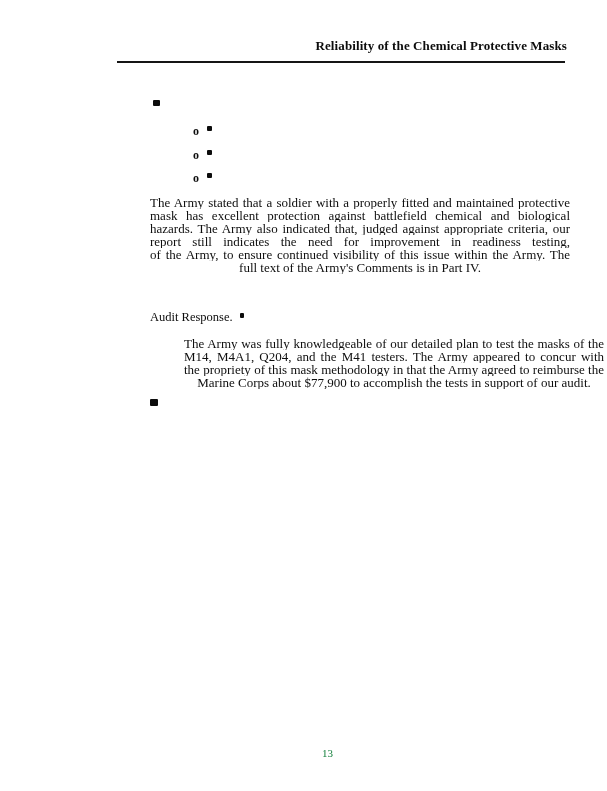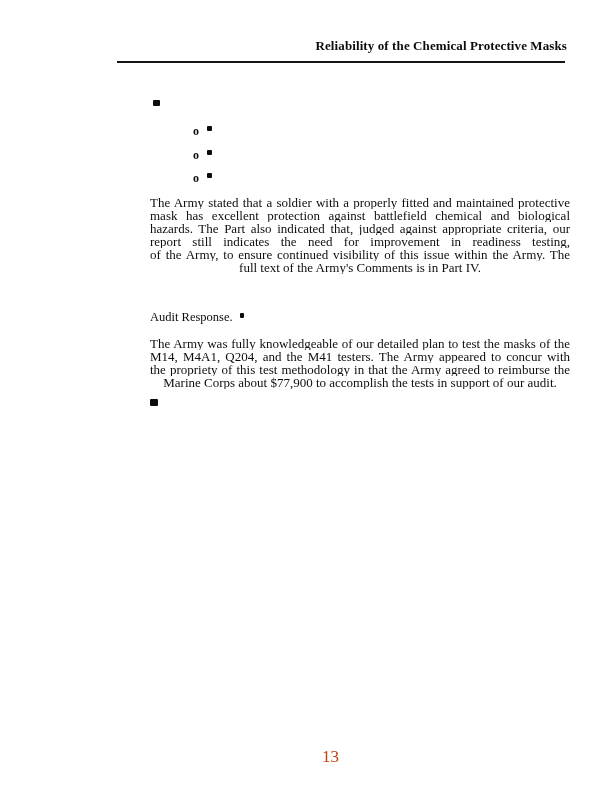--- a/index.html
+++ b/index.html
@@ -64,21 +64,21 @@
   .bullet-3 { top: 173px; }
   .body-par {
     position: absolute;
     left: 150px;
     width: 420px;
     font-size: 13px;
     line-height: 13px;
     color: #0e0e0e;
   }
   .par-1 { top: 196px; }
-  .par-2 { top: 337px; }
+  .par-2 { top: 337px; margin-left: 34px; }
   .jline {
     text-align: justify;
     text-align-last: justify;
     height: 13px;
     overflow: hidden;
     white-space: normal;
   }
   .lline {
     text-align: center;
     height: 13px;
@@ -100,22 +100,22 @@
     width: 4px;
     height: 5px;
     background: #0c0c0c;
     border-radius: 1px;
     margin-top: 3px;
   }
   .page-number {
     position: absolute;
     left: 322px;
     top: 747px;
-    font-size: 17px;
-    color: #c2410c;
+    font-size: 11px;
+    color: #15803d;
   }
 </style>
 </head>
 <body>
 
 <div class="page">
 
   <div class="header-title">Reliability of the Chemical Protective Masks</div>
 
   <div class="header-rule"></div>
@@ -131,35 +131,35 @@
     <span class="star"></span>
   </div>
   <div class="bullet-row bullet-3">
     <span class="marker">o</span>
     <span class="star"></span>
   </div>
 
   <div class="body-par par-1">
     <div class="jline">The Army stated that a soldier with a properly fitted and maintained protective</div>
     <div class="jline">mask has excellent protection against battlefield chemical and biological</div>
-    <div class="jline">hazards. The Part also indicated that, judged against appropriate criteria, our</div>
+    <div class="jline">hazards. The Army also indicated that, judged against appropriate criteria, our</div>
     <div class="jline">report still indicates the need for improvement in readiness testing,</div>
     <div class="jline">of the Army, to ensure continued visibility of this issue within the Army. The</div>
     <div class="lline">full text of the Army's Comments is in Part IV.</div>
   </div>
 
   <div class="section-heading">
     <span>Audit Response.</span>
     <span class="note-star"></span>
   </div>
 
   <div class="body-par par-2">
     <div class="jline">The Army was fully knowledgeable of our detailed plan to test the masks of the</div>
     <div class="jline">M14, M4A1, Q204, and the M41 testers. The Army appeared to concur with</div>
-    <div class="jline">the propriety of this test methodology in that the Army agreed to reimburse the</div>
+    <div class="jline">the propriety of this mask methodology in that the Army agreed to reimburse the</div>
     <div class="lline">Marine Corps about $77,900 to accomplish the tests in support of our audit.</div>
   </div>
 
   <div class="blob asterisk-bottom"></div>
 
   <div class="page-number">13</div>
 
 </div>
 
 </body></html>

